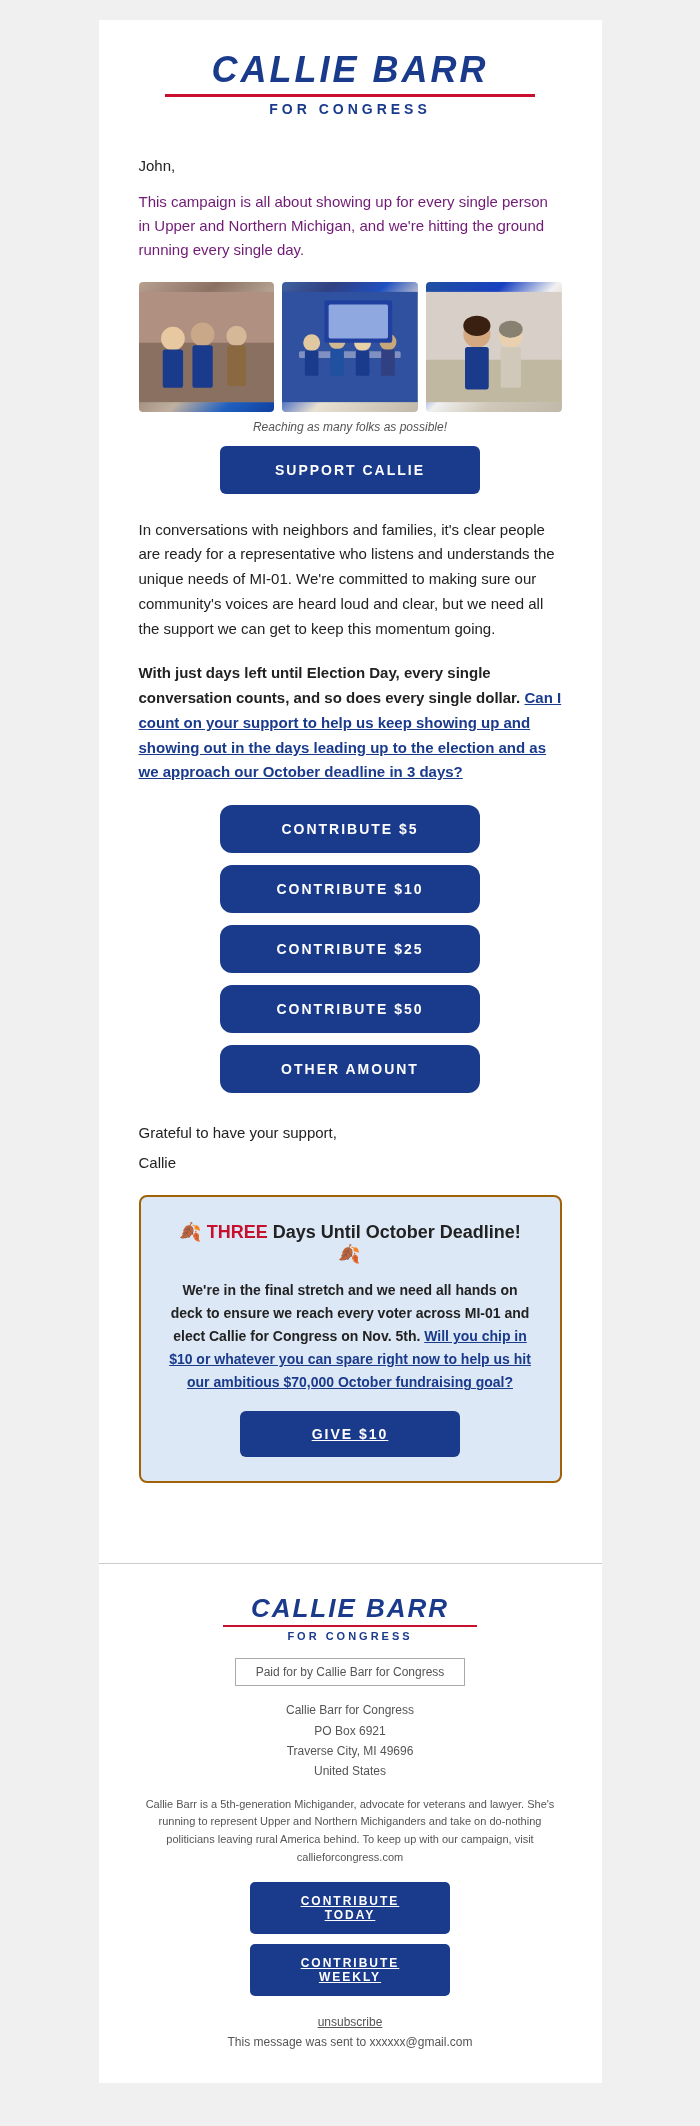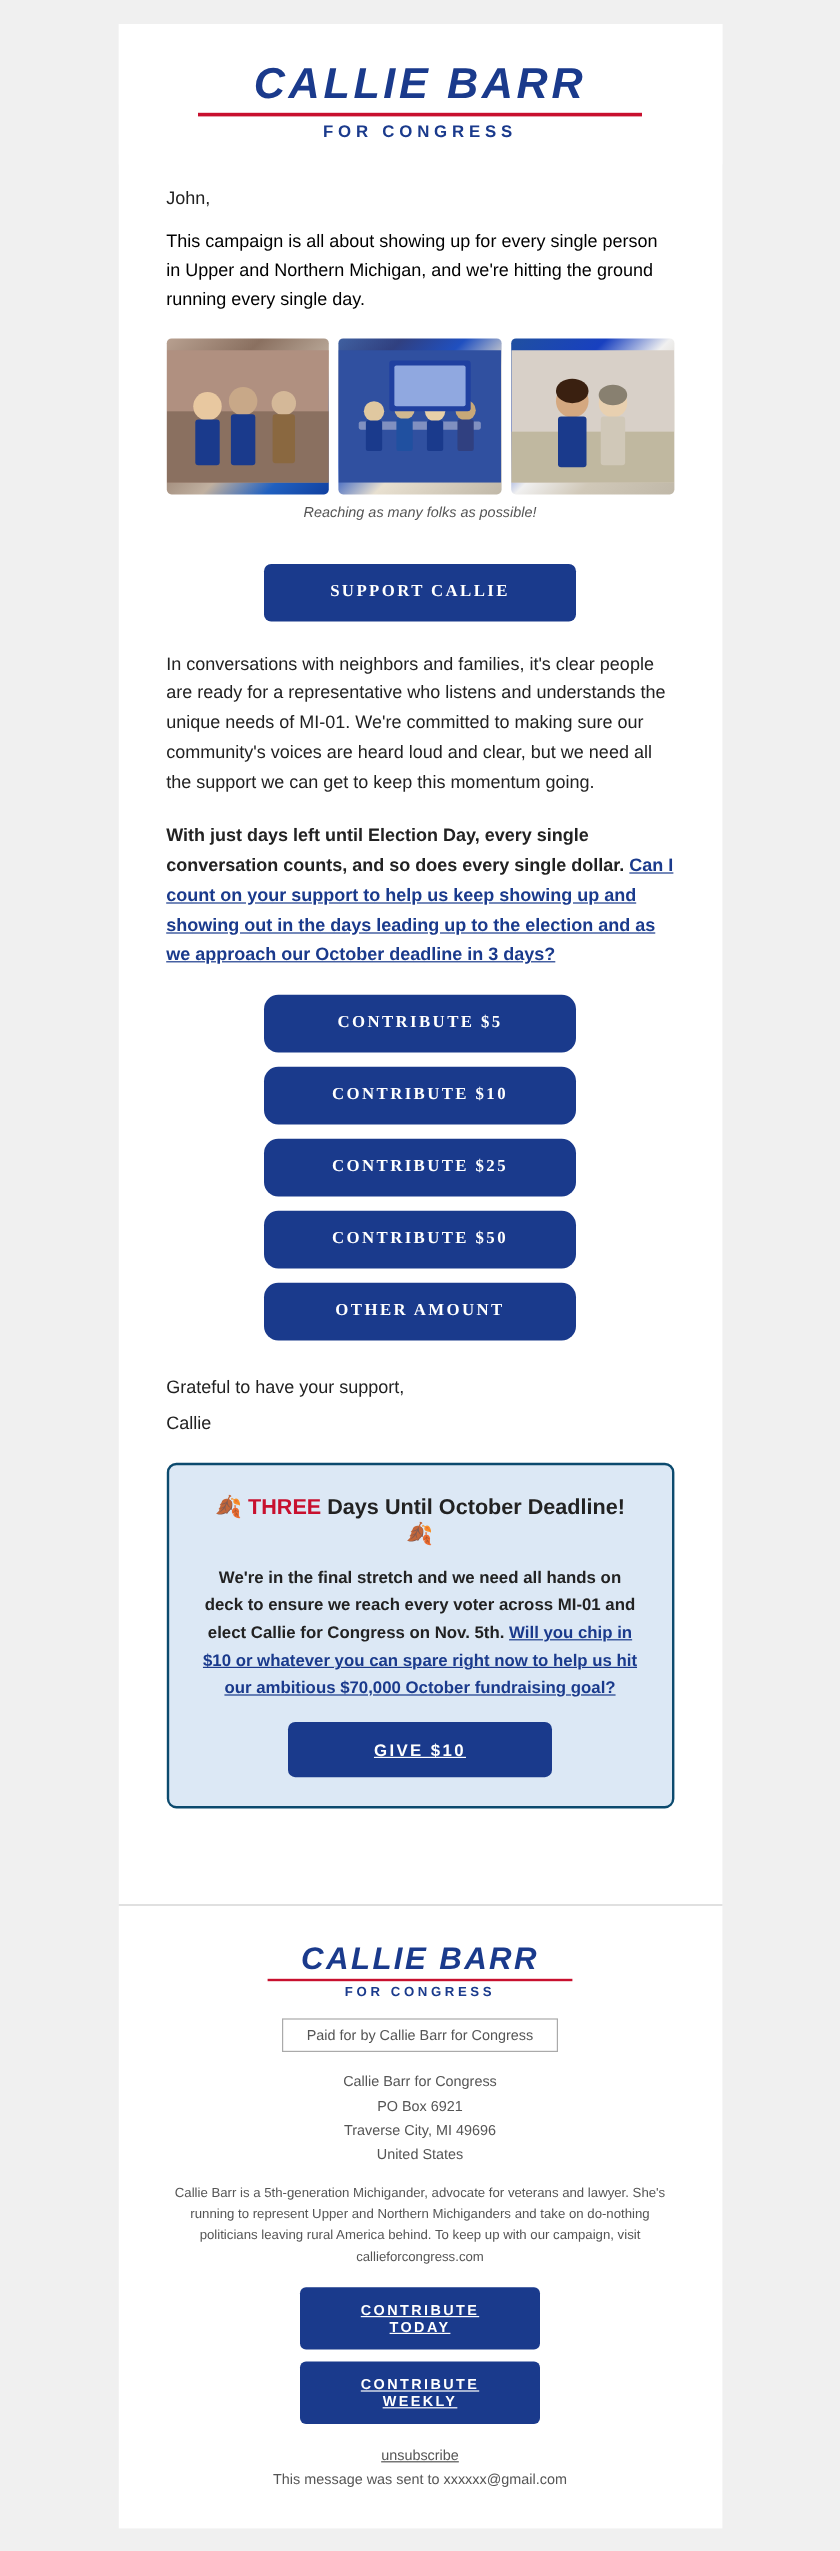--- a/index.html
+++ b/index.html
@@ -44,21 +44,21 @@
     .email-body {
       padding: 20px 40px;
     }
     .greeting {
       font-size: 15px;
       color: #222;
       margin-bottom: 16px;
     }
     .intro-text {
       font-size: 15px;
-      color: #000000;
+      color: #701a75;
       line-height: 1.6;
       margin-bottom: 20px;
     }
     .photos-row {
       display: flex;
       gap: 8px;
       justify-content: center;
       margin-bottom: 8px;
     }
     .photo-placeholder {
@@ -75,38 +75,37 @@
       background: linear-gradient(135deg, #4060a0 0%, #304080 20%, #2050c0 40%, #e8e0d0 60%, #c0b8a8 100%);
     }
     .photo-placeholder.photo3 {
       background: linear-gradient(135deg, #2050a0 0%, #1840c0 30%, #f0f0f0 50%, #d0c8b8 70%, #c0b8a8 100%);
     }
     .caption {
       text-align: center;
       font-size: 12px;
       color: #555;
       font-style: italic;
-      margin-bottom: 36px;
+      margin-bottom: 12px;
     }
     .btn-primary {
       display: block;
       width: 260px;
       margin: 0 auto 24px;
       padding: 16px 20px;
       background: #1a3a8c;
       color: #fff;
       font-size: 14px;
       font-weight: 900;
       letter-spacing: 2px;
       text-align: center;
       border: none;
       border-radius: 6px;
       cursor: pointer;
       text-decoration: none;
-      font-family: Liberation Serif, serif;
     }
     .body-text {
       font-size: 15px;
       color: #222;
       line-height: 1.65;
       margin-bottom: 20px;
     }
     .body-text .bold-italic {
       font-weight: 700;
       font-style: normal;
@@ -127,21 +126,21 @@
       margin: 0;
       border-radius: 12px;
     }
     .signature {
       font-size: 15px;
       color: #222;
       margin-bottom: 6px;
       line-height: 1.6;
     }
     .box-callout {
-      border: 2px solid #0c4a6e;
+      border: 2px solid #a16207;
       border-radius: 8px;
       background: #dce8f5;
       padding: 24px 28px;
       margin: 20px 0 30px;
       text-align: center;
     }
     .box-title {
       font-size: 18px;
       font-weight: 700;
       color: #222;

